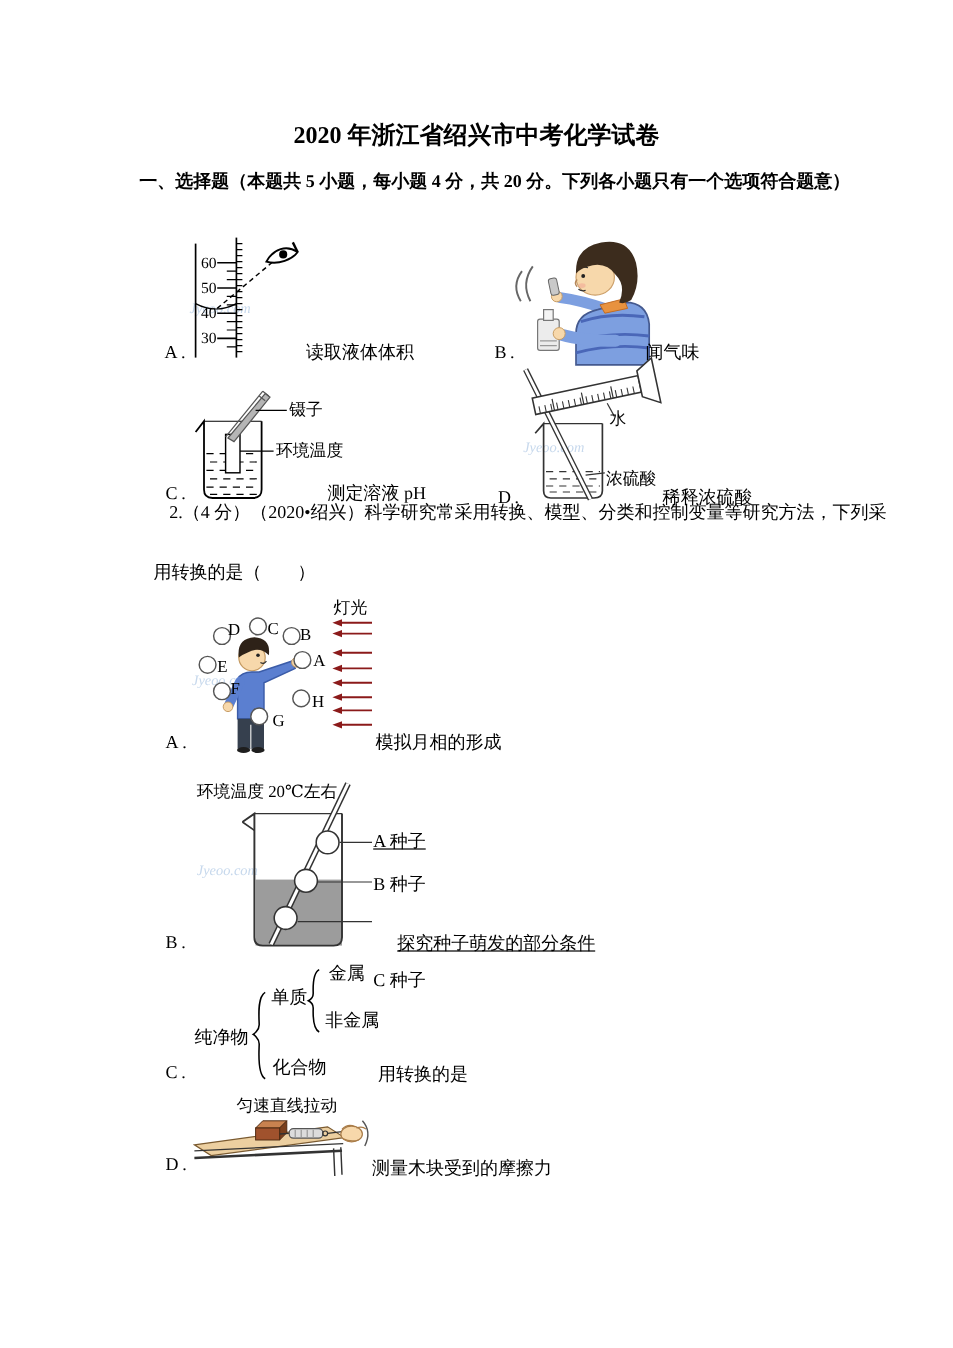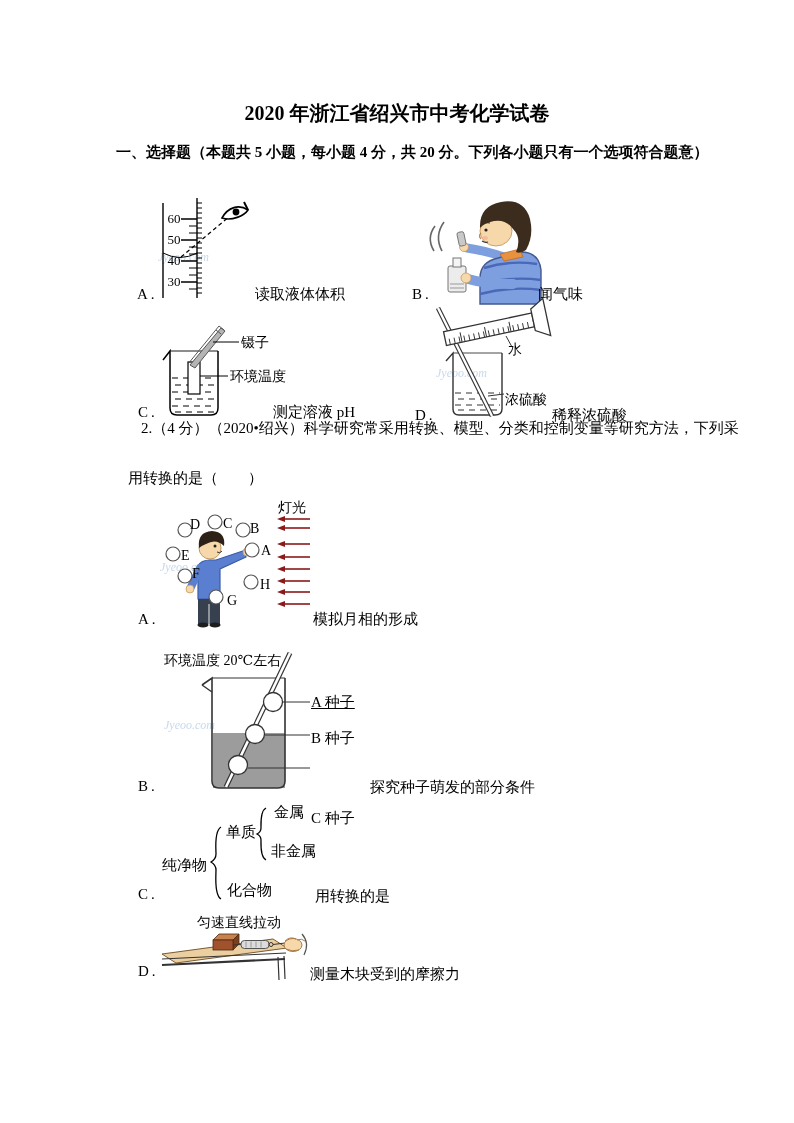--- a/index.html
+++ b/index.html
@@ -216,21 +216,21 @@
       <circle cx="97" cy="89" r="9.5"></circle>
       <circle cx="80" cy="120" r="9.5"></circle>
     </g>
     <path d="M125,57 H152 M107,90 H152 M90,123 H152" stroke="#333" stroke-width="1"></path>
   </svg>
   <span class="t s14" style="left:164px;top:653px;">环境温度 20℃左右</span>
   <span class="t s15" style="left:311px;top:694px;text-decoration:underline;">A 种子</span>
   <span class="t s15" style="left:311px;top:730px;">B 种子</span>
   <span class="t s15" style="left:311px;top:762px;margin-top:48px;">C 种子</span>
   <span class="t s15 optlabel" style="left:138px;top:778px;">B.</span>
-  <span class="t s15" style="left:370px;top:779px;">探究种子萌发的部分条件</span>
+  <span class="t s15" style="left:331px;top:779px;text-decoration:underline;">探究种子萌发的部分条件</span>
 
   <span class="t s15" style="left:162px;top:857px;">纯净物</span>
   <svg style="left:210px;top:826px;" width="14" height="74" viewBox="0 0 14 74">
     <path d="M11,1 C4,5 6,23 6,28 C6,33 1,36 1,36 C1,36 6,39 6,44 C6,49 4,69 11,73" fill="none" stroke="#000" stroke-width="1.3"></path>
   </svg>
   <span class="t s15" style="left:226px;top:824px;">单质</span>
   <svg style="left:256px;top:807px;" width="13" height="54" viewBox="0 0 13 54">
     <path d="M10,1 C4,4 5,17 5,21 C5,25 1,27 1,27 C1,27 5,29 5,33 C5,37 4,50 10,53" fill="none" stroke="#000" stroke-width="1.3"></path>
   </svg>
   <span class="t s15" style="left:274px;top:804px;">金属</span>

